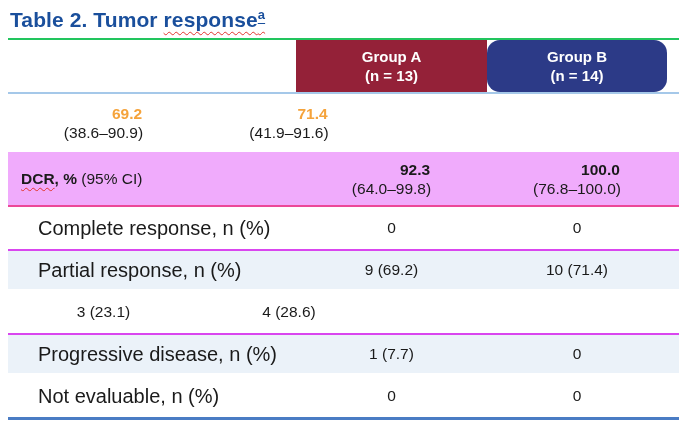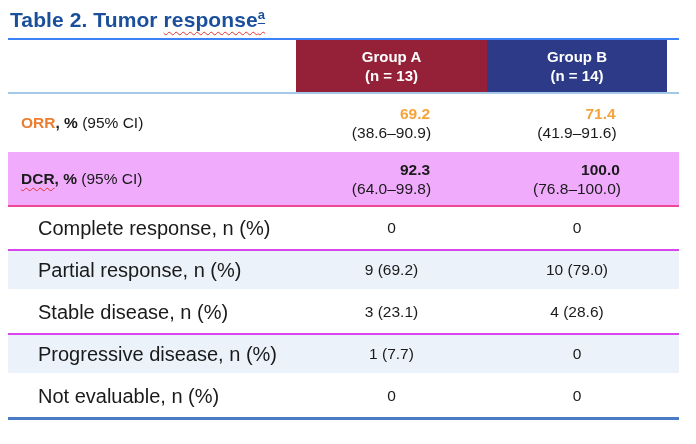--- a/index.html
+++ b/index.html
@@ -34,26 +34,26 @@
 
   
   .tbl {
     margin-left: 8px;
     width: 671px;
     border-bottom: 3px solid #4a7cc4;
   }
   .row { display: flex; width: 100%; }
   .c-label { width: 288px; display: flex; align-items: center; }
   .c-val   { width: 191px; display: flex; flex-direction: column; align-items: center; justify-content: center; text-align: center; }
-  .c-val.b { width: 180px; }
+  .c-val.b { width: 180px; border-radius: 13px; }
 
   
   .hdr {
     height: 56px;
-    border-top: 2px solid #3b82f6;
+    border-top: 2px solid #22c55e;
     border-bottom: 2px solid #a5c8e9;
   }
   .hdr-cell {
     color: #ffffff;
     font-weight: bold;
     font-size: 15px;
     line-height: 19px;
   }
   .hdr-a { background: #942138; }
   .hdr-b { background: #2c3a87; }
@@ -94,23 +94,20 @@
       <div>Group A</div>
       <div>(n = 13)</div>
     </div>
     <div class="c-val b hdr-cell hdr-b">
       <div>Group B</div>
       <div>(n = 14)</div>
     </div>
   </div>
 
   <div class="row r-orr">
-    <div class="c-label">
-      <span class="lbl-main"><span class="orange-label">ORR</span><span class="bold">, %</span><span> (95% CI)</span></span>
-    </div>
     <div class="c-val">
       <div class="val-main orange">69.2</div>
       <div class="val-ci">(38.6–90.9)</div>
     </div>
     <div class="c-val b">
       <div class="val-main orange">71.4</div>
       <div class="val-ci">(41.9–91.6)</div>
     </div>
   </div>
 
@@ -141,28 +138,25 @@
   </div>
 
   <div class="row r-sub r-shaded">
     <div class="c-label">
         <span class="lbl-sub">Partial response, n (%)</span>
       </div>
     <div class="c-val">
         <span class="val-single">9 (69.2)</span>
       </div>
     <div class="c-val b">
-        <span class="val-single">10 (79.0)</span>
+        <span class="val-single">10 (71.4)</span>
       </div>
   </div>
 
   <div class="row r-sub">
-    <div class="c-label">
-        <span class="lbl-sub">Stable disease, n (%)</span>
-      </div>
     <div class="c-val">
         <span class="val-single">3 (23.1)</span>
       </div>
     <div class="c-val b">
         <span class="val-single">4 (28.6)</span>
       </div>
   </div>
 
   <div class="row r-sub r-shaded">
     <div class="c-label">

